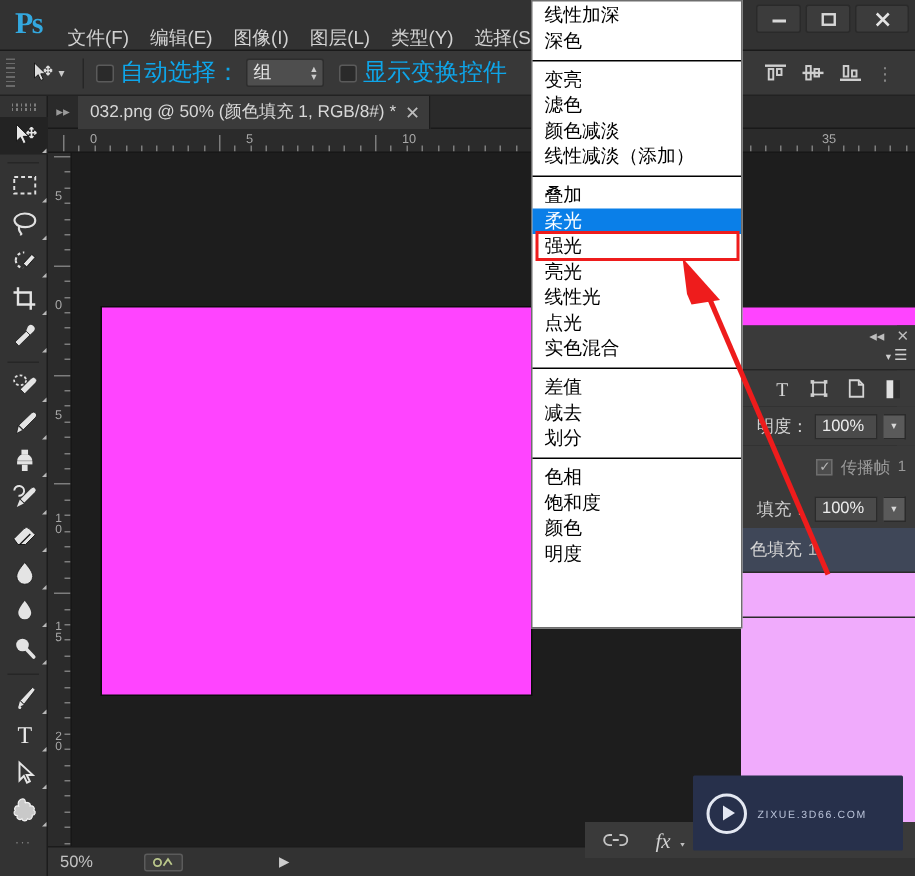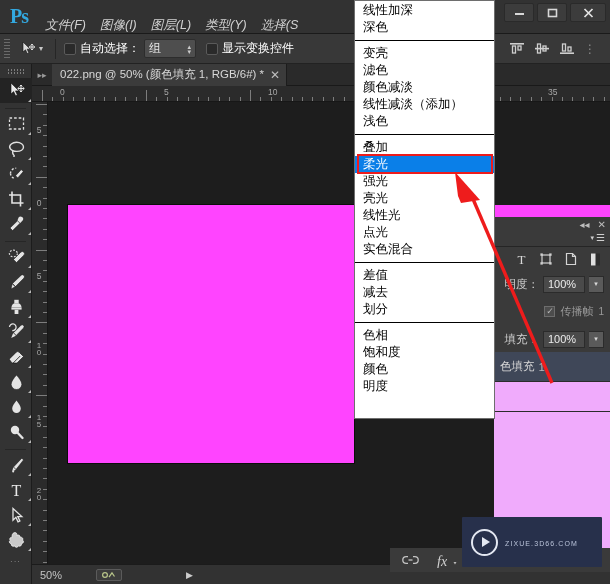--- a/index.html
+++ b/index.html
@@ -18,21 +18,21 @@
     border-bottom:1px solid #1a1a1a;
   }
   .ps-logo{
     width:38px; height:34px; display:flex; align-items:center;
     justify-content:center; color:#33a8df; font-size:20px;
     font-weight:bold; font-family:"Liberation Serif",serif;
     letter-spacing:-1px;
   }
   .menu-item{
     padding:0 7px; height:18px; line-height:34px; color:#d2d2d2;
-    font-size:12.5px; white-space:nowrap; cursor:default;font-style:italic;
+    font-size:12.5px; white-space:nowrap; cursor:default;
   }
   .win-btns{ position:absolute; right:4px; top:3px; display:flex; gap:3px; }
   .win-btn{
     width:30px; height:19px; background:#3c3c3c; border:1px solid #2a2a2a;
     border-radius:2px; display:flex; align-items:center; justify-content:center;
     color:#d8d8d8; font-size:11px;
   }
   .win-btn.close{ width:36px; }
 
   
@@ -44,21 +44,21 @@
   .grip{ width:6px; height:20px;
     background:repeating-linear-gradient(to bottom,#6a6a6a 0 1px,transparent 1px 3px);
     margin-right:2px; }
   .tool-cur{ display:flex; align-items:center; gap:3px; padding:0 4px; }
   .tool-cur svg{ display:block; }
   .opt-sep{ width:1px; height:20px; background:#262626; margin:0 4px; }
   .chk{
     width:12px; height:12px; background:#2a2a2a; border:1px solid #5a5a5a;
     border-radius:2px; display:inline-block;
   }
-  .opt-label{ color:#ffffff; font-size:12px; white-space:nowrap; }
+  .opt-label{ color:#0ea5e9; font-size:16px; white-space:nowrap; }
   .opt-select{
     background:#4e4e4e; border:1px solid #2d2d2d; border-radius:2px;
     height:19px; min-width:52px; display:flex; align-items:center;
     justify-content:space-between; padding:0 4px; color:#e6e6e6; font-size:12px;
   }
   .spin{ display:flex; flex-direction:column; line-height:5px; font-size:7px; color:#ccc; }
   .align-icons{ position:absolute; right:14px; display:flex; align-items:center; gap:9px; }
 
   
   .toolbar{
@@ -256,20 +256,21 @@
   .wm-en{ color:#b9c2d8; font-size:7px; letter-spacing:1.1px; margin-top:2px; }
 </style>
 </head>
 <body>
 
 <div id="app">
 
   <div class="menubar">
     <div class="ps-logo">Ps</div>
     <div class="menu-item">文件(F)</div>
+    <div class="menu-item">编辑(E)</div>
     <div class="menu-item">图像(I)</div>
     <div class="menu-item">图层(L)</div>
     <div class="menu-item">类型(Y)</div>
     <div class="menu-item">选择(S</div>
     <div class="win-btns">
       <div class="win-btn">
         <svg width="11" height="9" viewBox="0 0 11 9">
             <rect x="1" y="5" width="9" height="2" fill="#d8d8d8"></rect>
           </svg>
       </div>
@@ -467,21 +468,21 @@
         <path d="M7 1.8 C9.4 1 10.4 3 9.6 4.4 C11.2 3.4 13.6 4.4 13.1 6.3 C14.9 5.8 16.6 7.4 15.6 9.2 C17.2 10.1 16.5 12.5 14.5 12.5 C15 14.4 13 16 11.4 14.8 C10.8 16.8 8.2 16.8 7.6 14.9 C6 16.1 3.8 14.7 4.4 12.7 C2.5 12.8 1.6 10.4 3.2 9.4 C1.9 7.8 3.6 5.7 5.4 6.4 C4.7 4.6 5.3 2.4 7 1.8 Z" fill="#c9c9c9" stroke="#f2f2f2" stroke-width=".8"></path>
       </svg>
       <span class="tri"></span>
     </div>
     <div class="tb-grip" style="margin-top:2px;">···</div>
   </div>
 
   <div class="tabbar">
     <div class="arrows">▸▸</div>
     <div class="doctab">
-      <span>022.png @ 50% (颜色填充 1, RGB/6#) *</span>
+      <span>032.png @ 50% (颜色填充 1, RGB/8#) *</span>
       <span class="tab-x">✕</span>
     </div>
   </div>
 
   <div class="corner"></div>
 
   <div class="ruler-h">
     <div class="rnum" style="left:28px;top:1px;">0</div>
     <div class="rnum" style="left:132px;top:1px;">5</div>
     <div class="rnum" style="left:236px;top:1px;">10</div>
@@ -695,21 +696,20 @@
 
   <div class="dropdown">
     <div id="dd-body">
         <div class="dd-item">线性加深</div>
         <div class="dd-item">深色</div>
         <div class="dd-sep"></div>
         <div class="dd-item">变亮</div>
         <div class="dd-item">滤色</div>
         <div class="dd-item">颜色减淡</div>
         <div class="dd-item">线性减淡（添加）</div>
-        <div class="dd-item">浅色</div>
         <div class="dd-sep"></div>
         <div class="dd-item">叠加</div>
         <div class="dd-item sel">柔光</div>
         <div class="dd-item">强光</div>
         <div class="dd-item">亮光</div>
         <div class="dd-item">线性光</div>
         <div class="dd-item">点光</div>
         <div class="dd-item">实色混合</div>
         <div class="dd-sep"></div>
         <div class="dd-item">差值</div>

